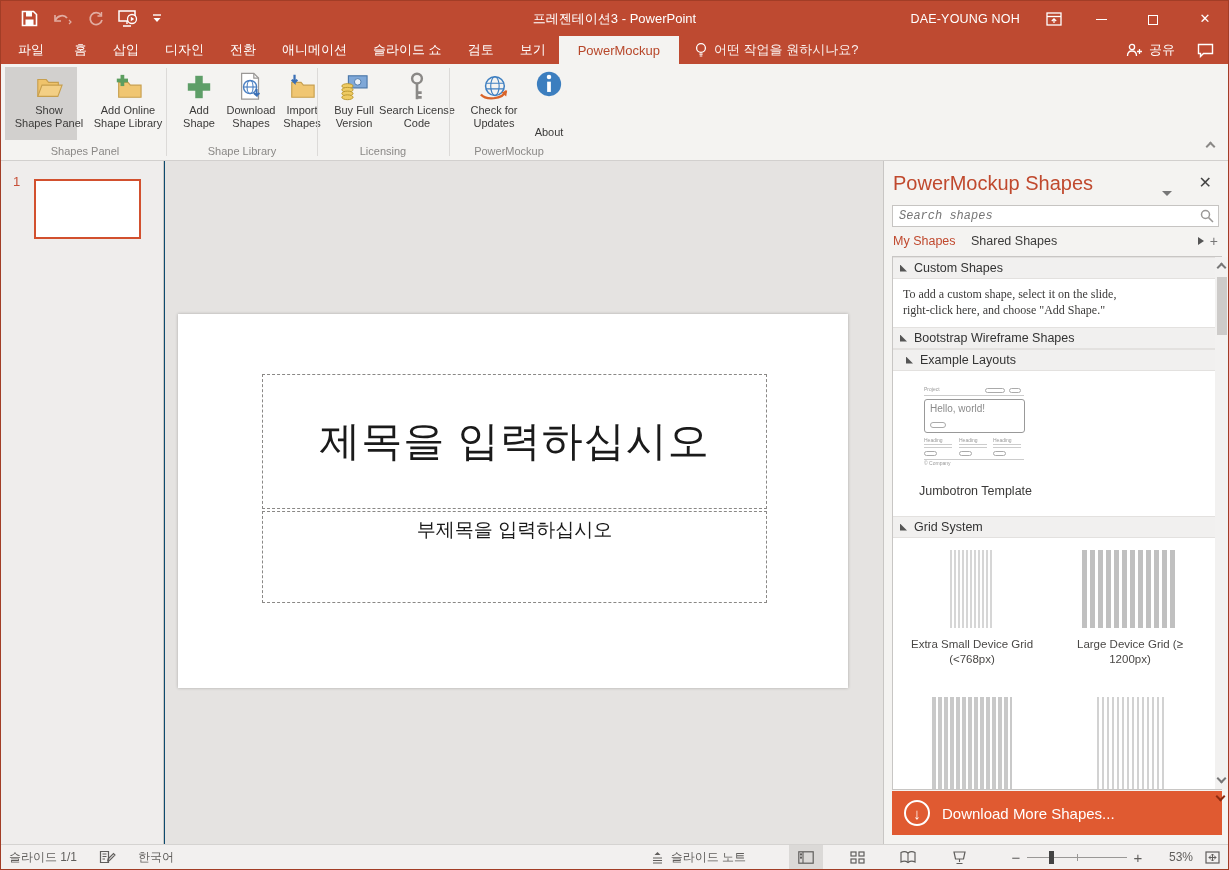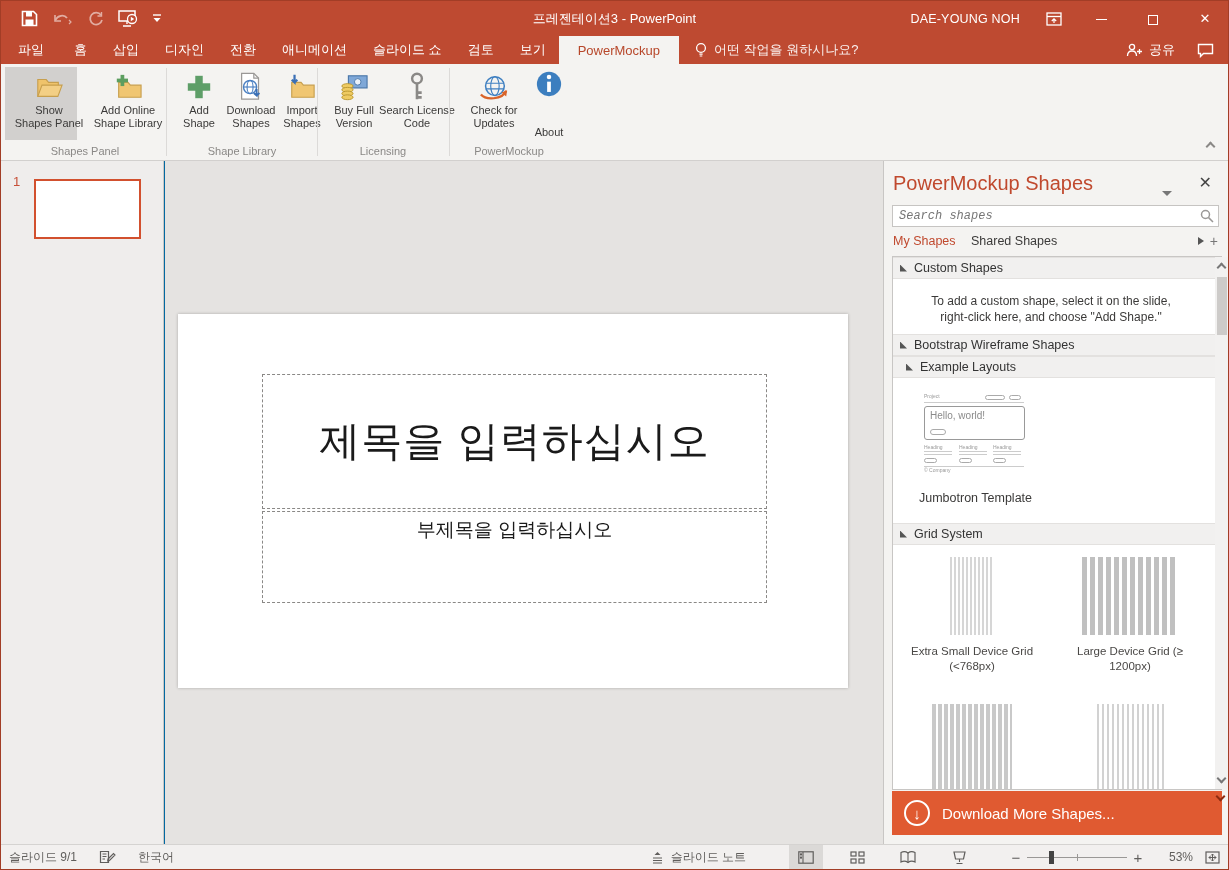--- a/index.html
+++ b/index.html
@@ -1,18 +1,18 @@
 <!DOCTYPE html>
 <html><head>
 <meta charset="utf-8">
 <style>
   * { margin:0; padding:0; box-sizing:border-box; }
   html,body { width:1229px; height:870px; }
   body { font-family:"Liberation Sans","DejaVu Sans",sans-serif; overflow:hidden; background:#fff; }
-  .window { position:relative; width:1229px; height:870px; background:#0369a1; overflow:hidden;
+  .window { position:relative; width:1229px; height:870px; background:#0c4a6e; overflow:hidden;
             border:1px solid #A23D26; }
 
   
   .titlebar { position:absolute; left:0; top:0; width:100%; height:35px; background:#BE4A31; display:flex; align-items:center; }
   .qat { display:flex; align-items:center; gap:14px; margin-left:20px; }
   .qat svg { display:block; }
   .qat .dim { opacity:.55; }
   .win-title { position:absolute; left:0; right:0; text-align:center; color:#fff; font-size:13px; pointer-events:none; }
   .tb-right { position:absolute; right:10px; top:0; height:35px; display:flex; align-items:center; gap:26px; }
   .user-name { color:#fff; font-size:12.5px; letter-spacing:.2px; }
@@ -70,21 +70,21 @@
   .p-tab-my { color:#C0492E; font-weight:normal;margin-top:38px; }
   .p-tab-shared { color:#3B3A39; margin-left:12px; }
   .p-tabs-icons { position:absolute; right:2px; top:2px; display:flex; align-items:center; gap:6px; }
   .tri-right { width:0; height:0; border-top:4px solid transparent; border-bottom:4px solid transparent; border-left:6px solid #555; }
   .plus-g { color:#777; font-size:14px; line-height:10px; }
 
   .p-list { position:absolute; left:8px; top:95px; width:330px; height:534px; background:#fff; border:1px solid #C8C6C4; overflow:hidden; }
   .sec-h { height:22px; background:#F1F0EF; border-top:1px solid #E3E1DF; border-bottom:1px solid #E3E1DF; display:flex; align-items:center; font-size:12.5px; color:#333; gap:7px; padding-left:7px; }
   .sec-h.indent { padding-left:13px; }
   .exp-tri { width:7px; height:7px; background:#555; clip-path:polygon(0 0,100% 100%,0 100%); }
-  .hint { padding:14px 22px 9px 10px; font-size:12px; color:#3B3A39; text-align:center; line-height:16px; }
+  .hint { padding:7px 22px 9px 10px; font-size:12px; color:#3B3A39; line-height:16px;font-family:Liberation Serif, serif; }
   .scrollcol { position:absolute; right:1px; top:96px; width:14px; height:532px; background:#F2F1F0; }
   .scrollcol .thumb { position:absolute; left:2px; top:20px; width:10px; height:58px; background:#CDCBC9; }
   .sc-up { position:absolute; left:3px; top:7px; }
   .sc-down { position:absolute; left:3px; bottom:7px; }
 
   .example-body { position:relative; height:145px; }
   .jumbo { position:absolute; left:28px; top:11px; width:108px; height:82px; background:#fff; }
   .jumbo .t5 { position:absolute; font-size:5px; color:#9a9a9a; }
   .jumbo .pill { position:absolute; border:1px solid #AAA; border-radius:3px; background:#fff; }
   .jumbo .ln { position:absolute; background:#CCC; height:1px; }
@@ -484,21 +484,21 @@
       <span class="dl-circle">
           <span class="dl-arrow">↓</span>
         </span>
       <span>Download More Shapes...</span>
     </div>
     <span class="p-dl-chev"></span>
   </div>
 
   <div class="statusbar">
     <div class="sb-left">
-      <span>슬라이드 9/1</span>
+      <span>슬라이드 1/1</span>
       <span>
         <svg width="17" height="14" viewBox="0 0 17 14">
             <path d="M1.5 1.5 h8 v11 h-8z" fill="none" stroke="#605E5C" stroke-width="1.2"></path>
             <path d="M3.5 4 h4 M3.5 6.5 h4 M3.5 9 h2.5" stroke="#605E5C" stroke-width="1"></path>
             <path d="M9 9 L14.5 3.5 L16 5 L10.5 10.5 L8.7 11z" fill="none" stroke="#605E5C" stroke-width="1.1"></path>
           </svg>
       </span>
       <span>한국어</span>
     </div>
     <div class="sb-right">

